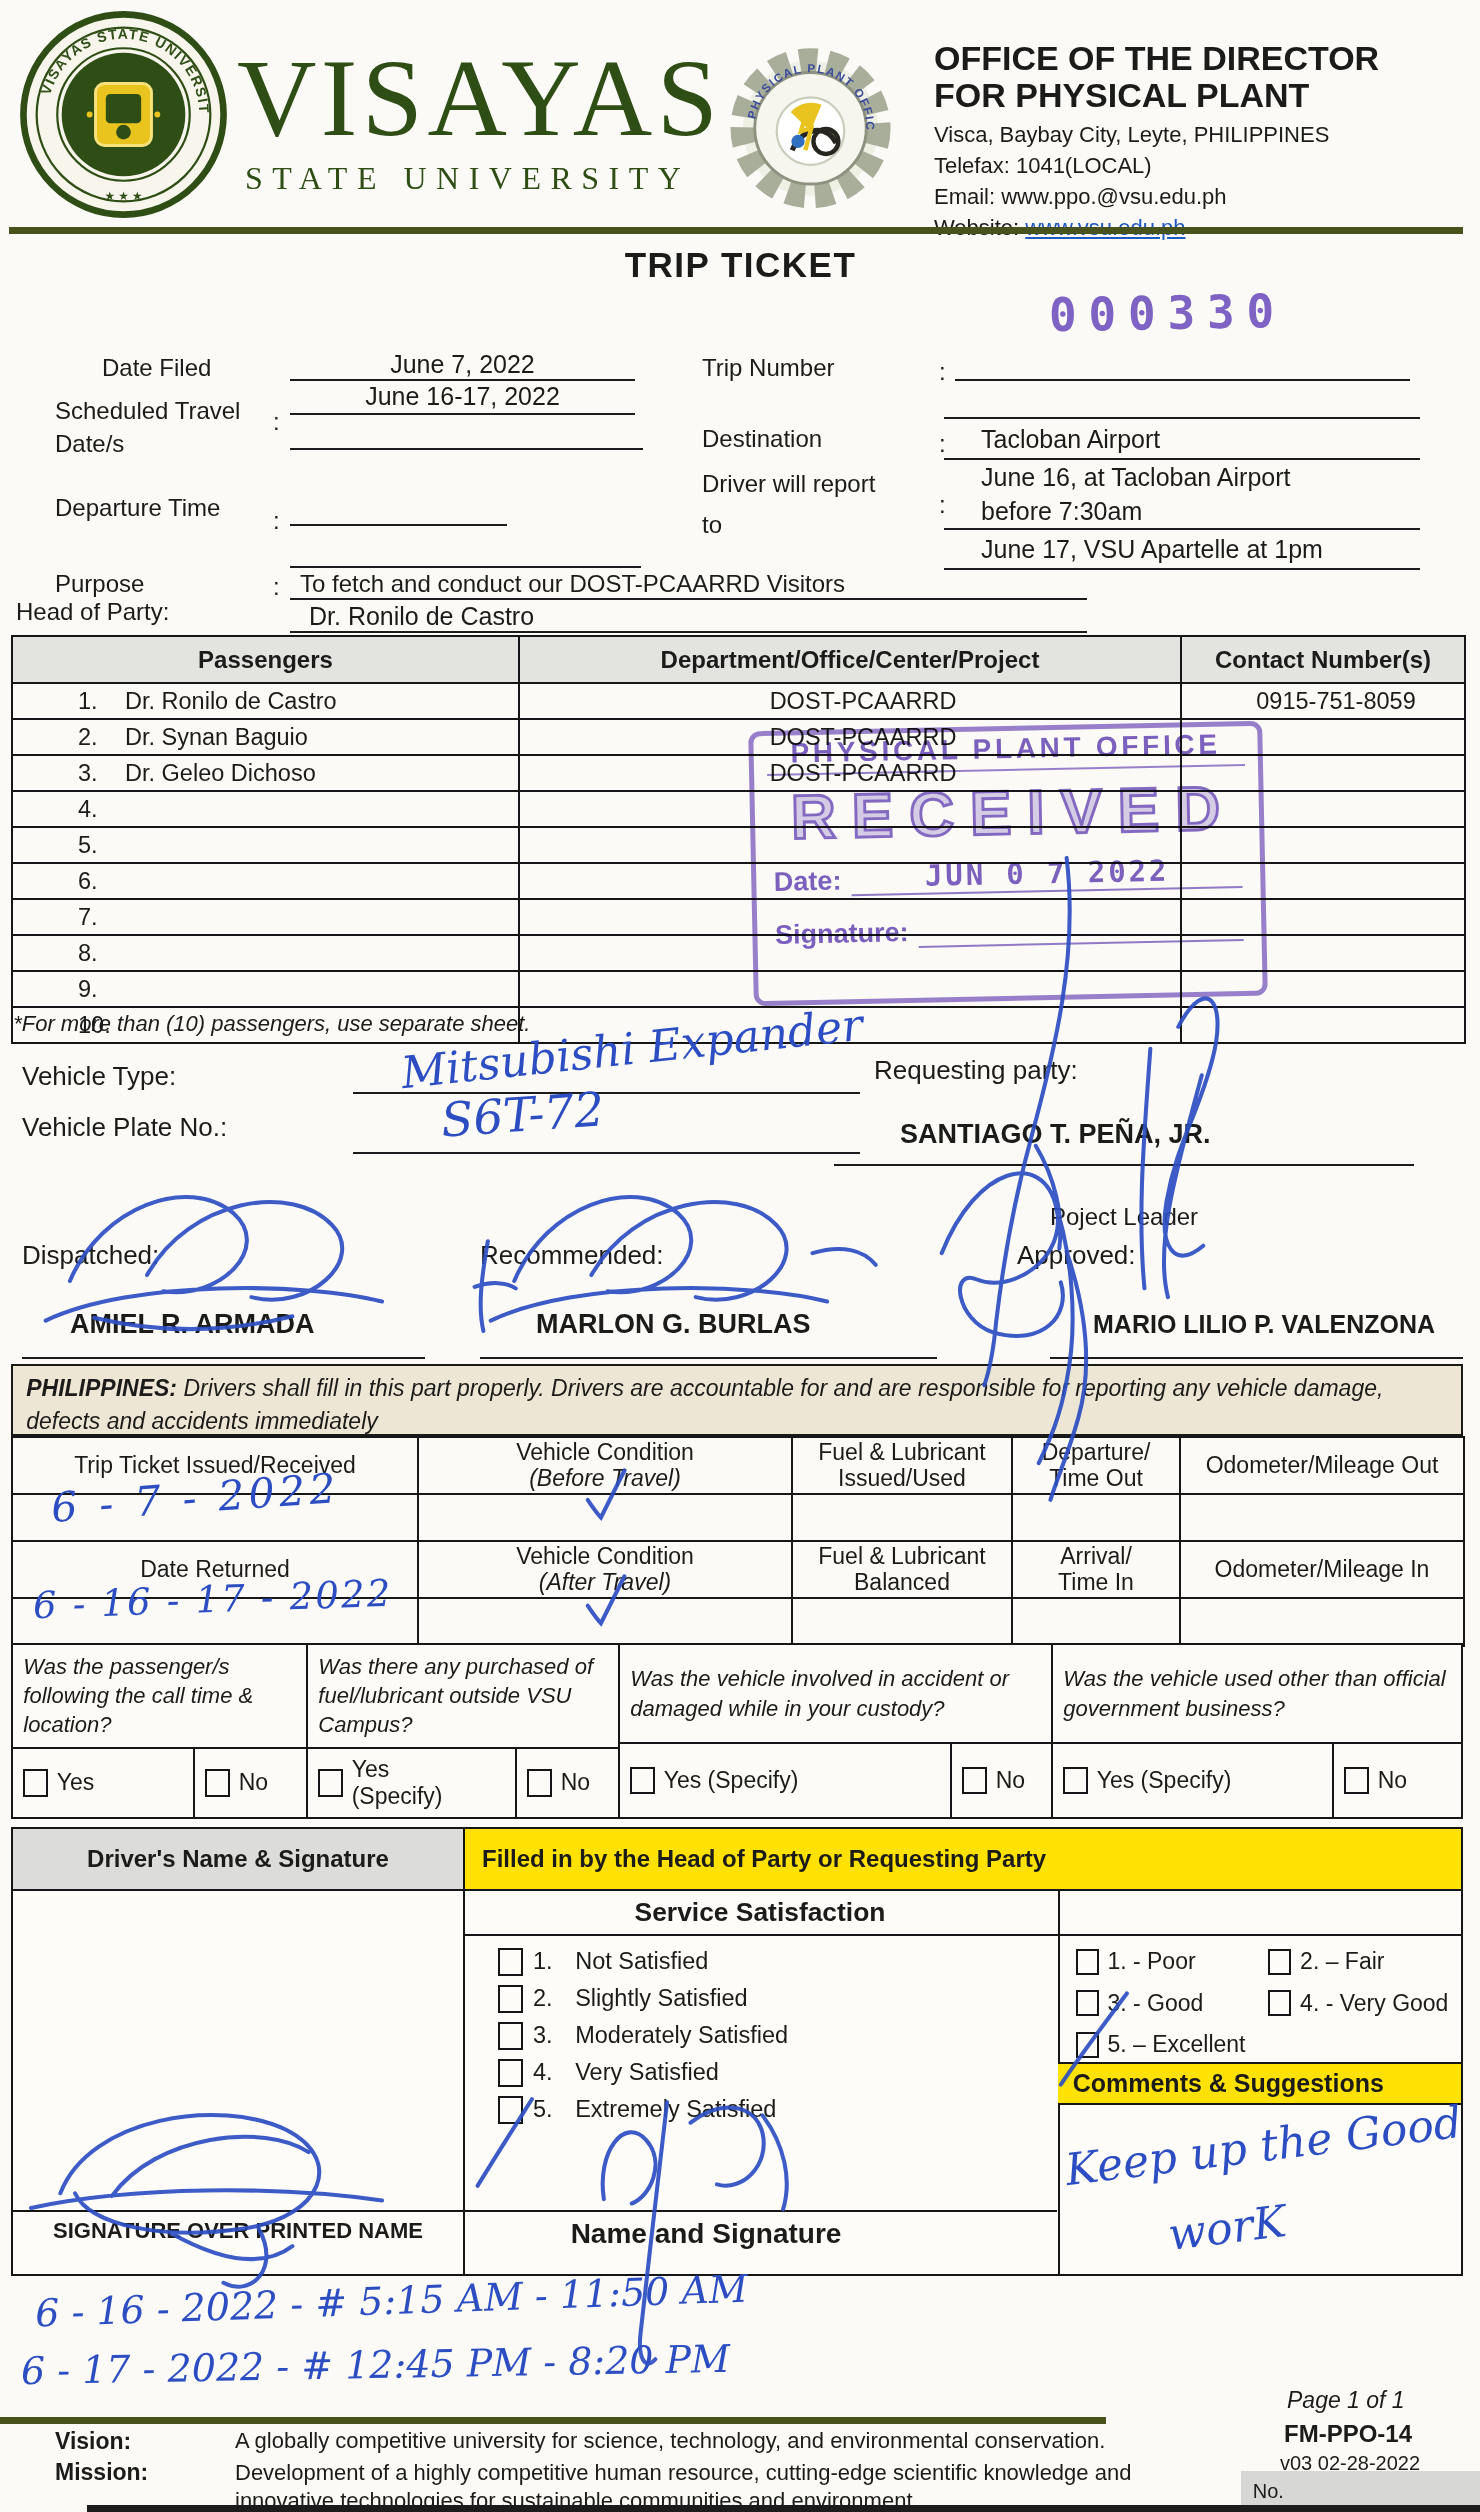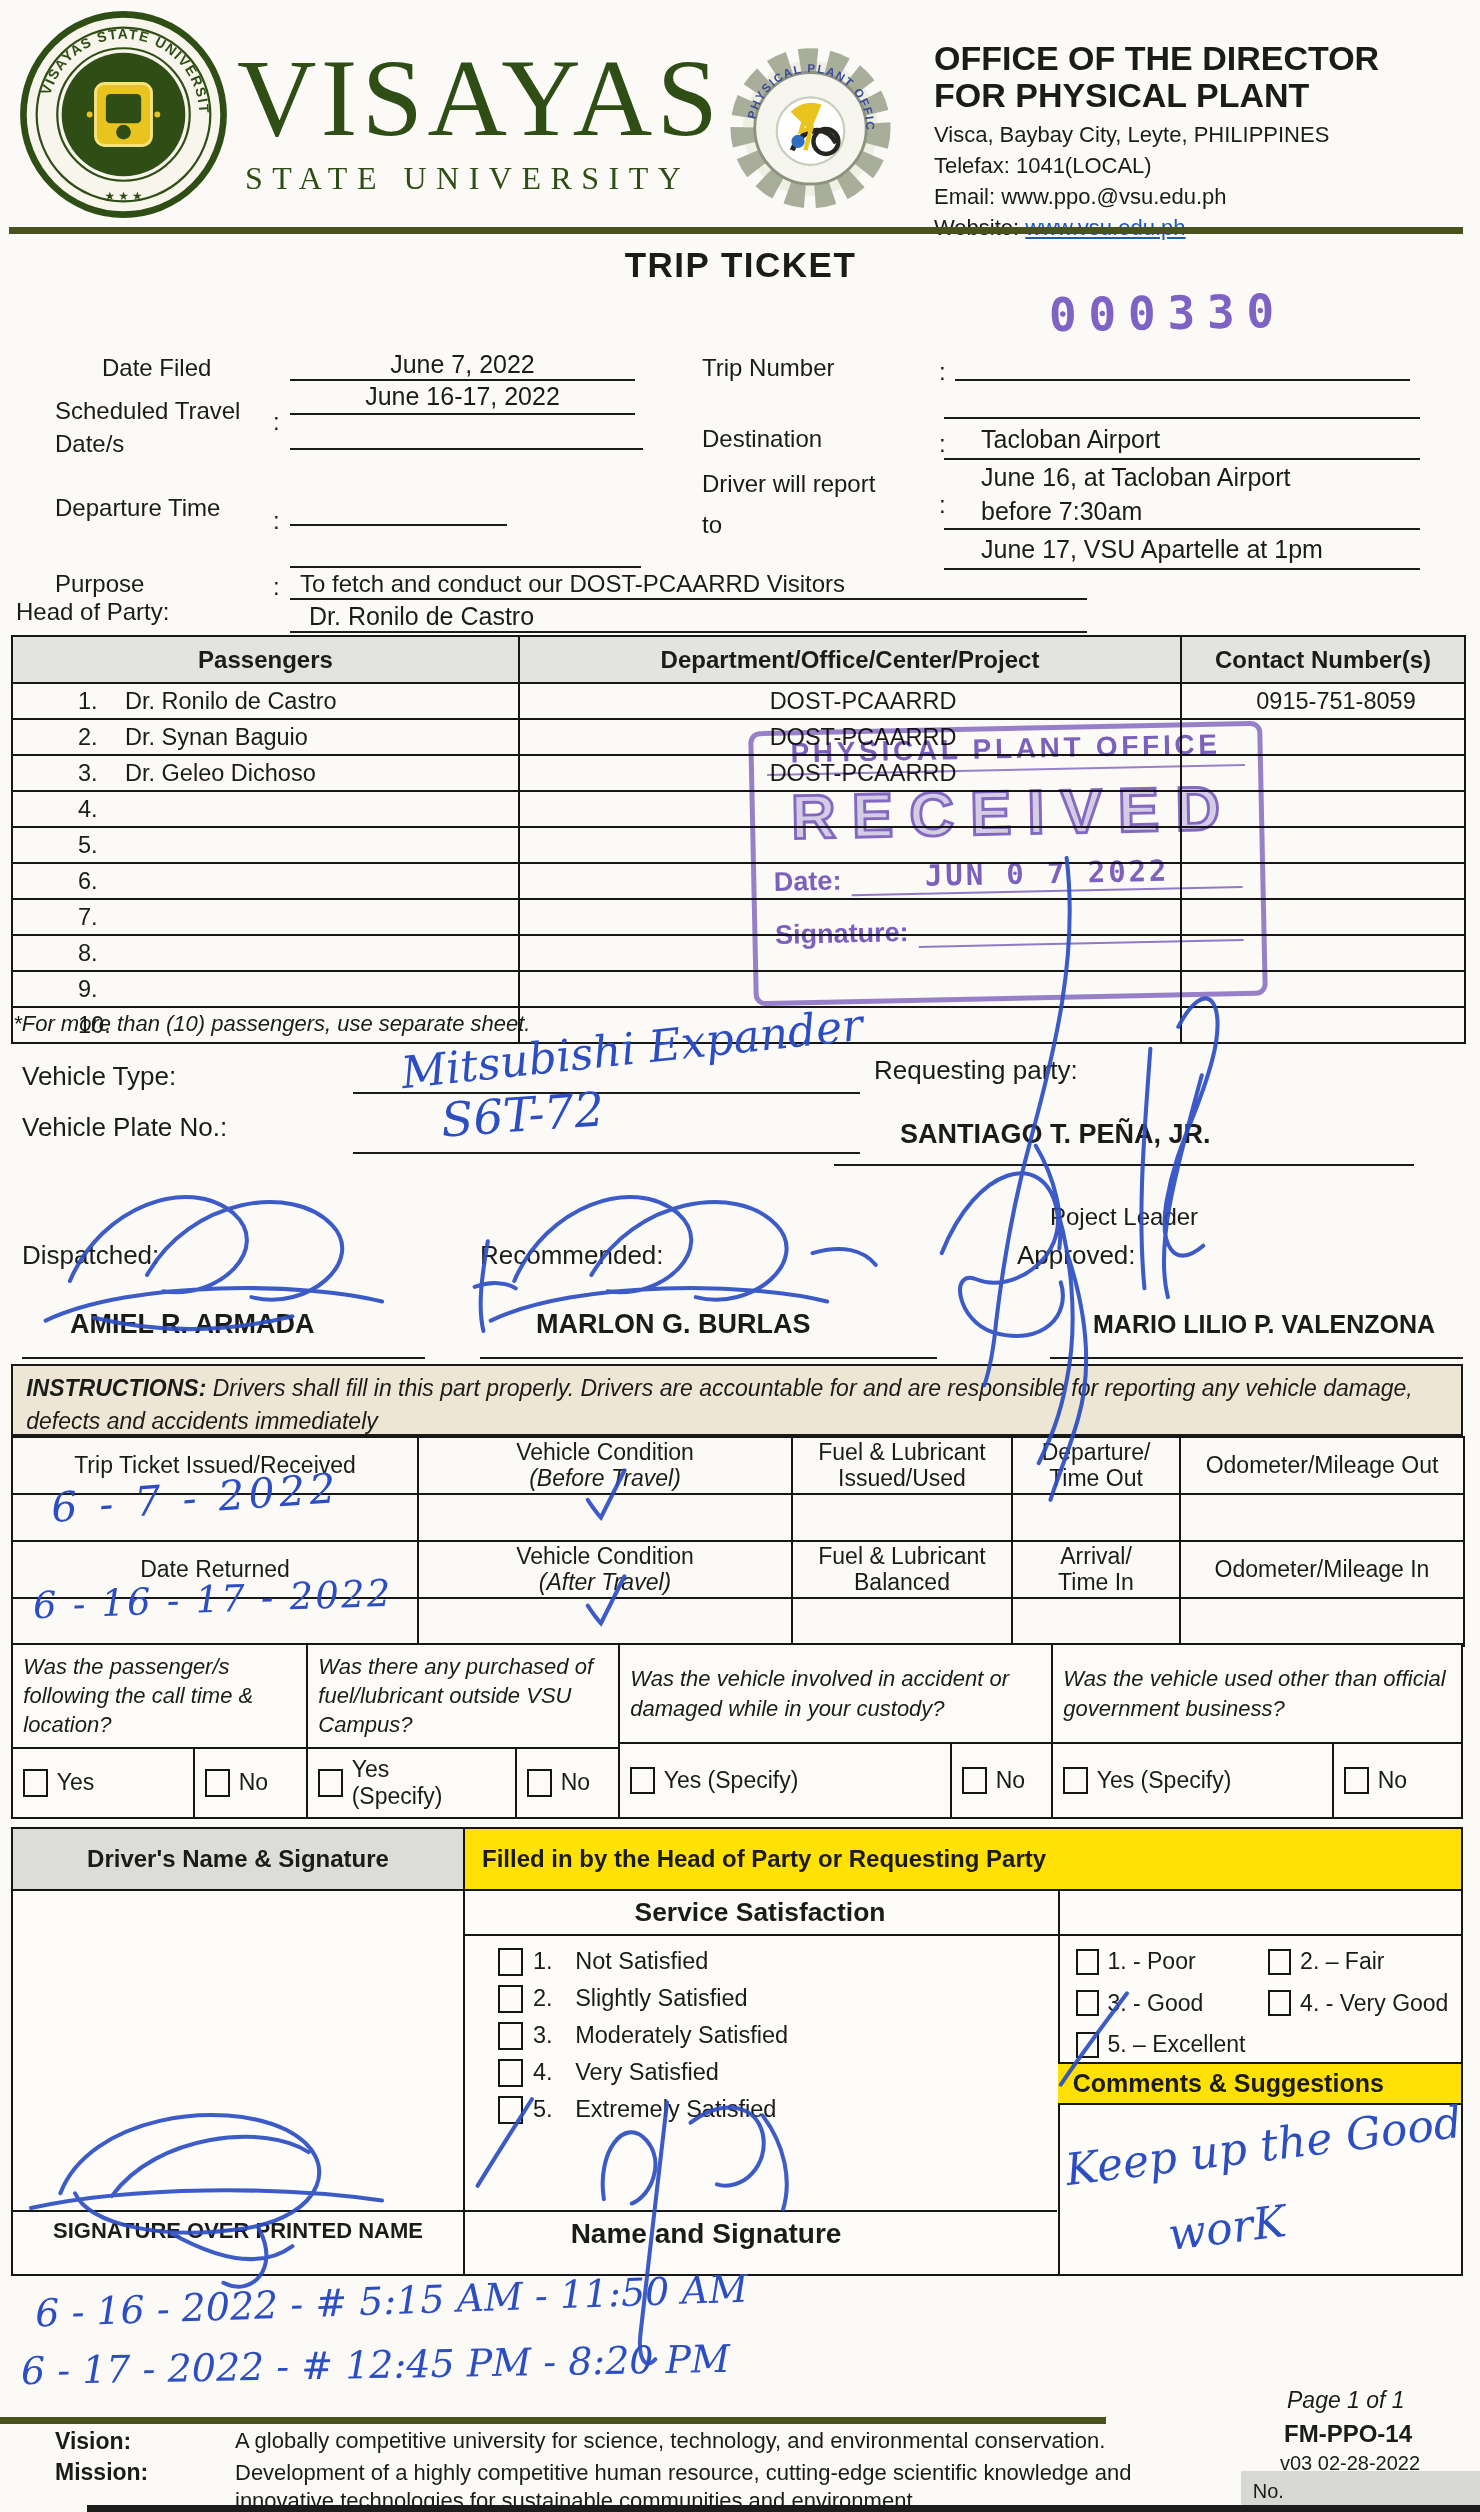--- a/index.html
+++ b/index.html
@@ -246,21 +246,21 @@
 
   <div class="abs u" style="left:22px;top:1355px;width:403px;"></div>
   <div class="abs u" style="left:480px;top:1355px;width:457px;"></div>
   <div class="abs u" style="left:1050px;top:1355px;width:413px;"></div>
 
   <div class="abs" style="left:22px;top:1390px;font-size:23px;">Maintenance in Charge</div>
   <div class="abs" style="left:480px;top:1390px;font-size:23px;">Motor Pool Services Head</div>
   <div class="abs" style="left:1069px;top:1390px;font-size:21px;white-space:nowrap;">(Director/Center Director/Agency Head)</div>
 
   <div class="abs" style="left:11px;top:1364px;width:1452px;height:72px;background:#eee6d4;border:2.2px solid #1a1a1a;box-sizing:border-box;padding:5.9px 13.2px;font-size:23px;font-style:italic;line-height:1.42;">
-    <span style="font-weight:bold;">INSTRUCTIONS:</span>
+    <span style="font-weight:bold;">PHILIPPINES:</span>
     <span>Drivers shall fill in this part properly.  Drivers are accountable for and are responsible for reporting any vehicle damage, defects and accidents immediately</span>
   </div>
 
   <table class="log abs" style="left:11px;top:1436px;">
     <colgroup>
         <col style="width:406px">
         <col style="width:374px">
         <col style="width:220px">
         <col style="width:168px">
         <col style="width:284px">

